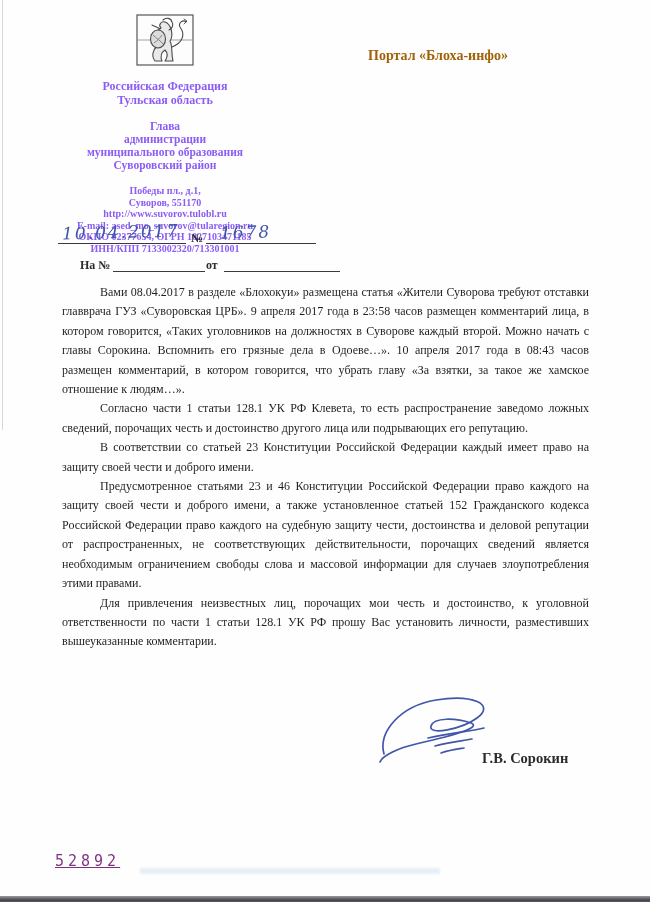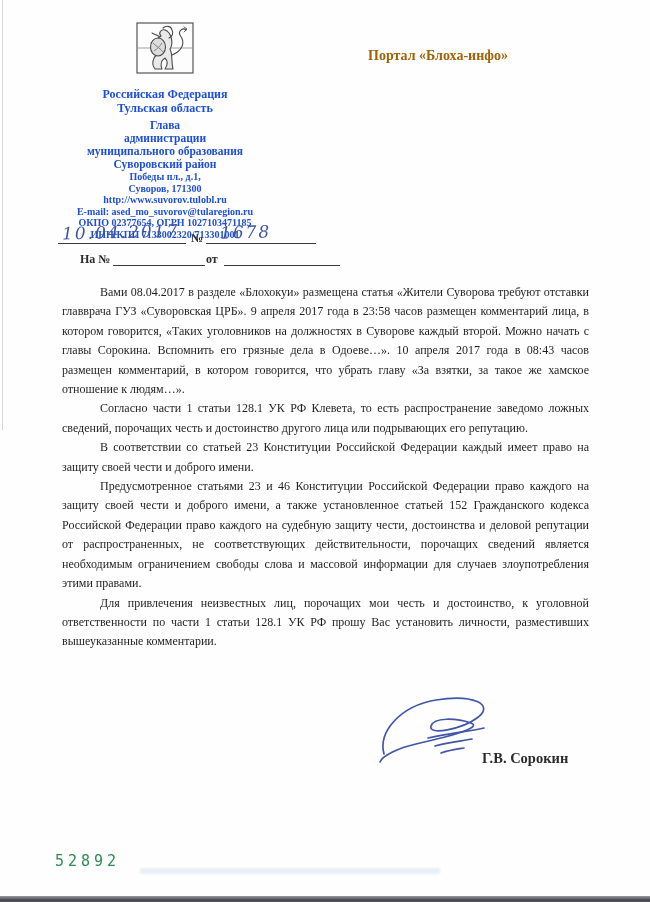--- a/index.html
+++ b/index.html
@@ -19,28 +19,28 @@
     position: absolute; left: 2px; top: 0; width: 1px; height: 430px;
     background: #d8d8d8;
   }
   .edge-strip-bottom {
     position: absolute; left: 0; bottom: 0; width: 650px; height: 6px;
     background: linear-gradient(180deg, #9a9aa0 0%, #44444c 70%, #5a5a62 100%);
   }
 
   
   .letterhead {
-    position: absolute; left: 35px; top: 18px; width: 260px;
-    text-align: center; font-weight: bold; color: #1d4ed8;
+    position: absolute; left: 35px; top: 10px; width: 260px;
+    text-align: center; font-weight: bold; color: #8b5cf6;
   }
   .crest { display: block; margin: 3px auto 4px auto; }
   .lh-country { font-size: 12px; line-height: 14px; margin-top: 2px; }
   .lh-region  { font-size: 12px; line-height: 14px; }
-  .lh-office  { margin-top: 4px; font-size: 11.5px; line-height: 13px; }
-  .lh-contacts { font-size: 10px; line-height: 11.5px; }
+  .lh-office  { margin-top: 13px; font-size: 11.5px; line-height: 13px; }
+  .lh-contacts { margin-top: 13px; font-size: 10px; line-height: 11.5px; }
 
   
   .ref-block { position: absolute; left: 58px; top: 222px; width: 260px; font-size: 12px; }
   .date-row { position: relative; height: 26px; }
   .hand {
     font-family: "DejaVu Serif", serif;
     font-style: italic;
     color: #3c55a5;
   }
   .hand-date {
@@ -48,21 +48,21 @@
     font-size: 17px; letter-spacing: 2px; transform: rotate(-1.5deg);
   }
   .hand-number {
     position: absolute; left: 162px; top: 0;
     font-size: 17px; letter-spacing: 2px; transform: rotate(-1.5deg);
   }
   .uline { position: absolute; border-bottom: 1px solid #3a3a3a; }
   .uline-date { left: 0; top: 21px; width: 128px; }
   .num-label { position: absolute; left: 133px; top: 9px; font-weight: bold; font-size: 12px; color:#2b2b2b; }
   .uline-num { left: 148px; top: 21px; width: 110px; }
-  .reply-row { position: relative; margin-top: 4px; height: 18px; font-weight: bold; color:#2b2b2b;text-align:center; }
+  .reply-row { position: relative; margin-top: 10px; height: 18px; font-weight: bold; color:#2b2b2b;text-align:center; }
   .reply-prefix { position: absolute; left: 22px; top: 0; }
   .uline-reply1 { left: 55px; top: 13px; width: 92px; }
   .reply-from { position: absolute; left: 148px; top: 0; }
   .uline-reply2 { left: 166px; top: 13px; width: 116px; }
 
   
   .recipient {
     position: absolute; left: 368px; top: 48px;
     font-weight: bold; font-size: 14px; color: #a16207;
   }
@@ -80,21 +80,21 @@
   .sig-name {
     position: absolute; left: 482px; top: 750px;
     font-weight: bold; font-size: 14.5px; color: #2b2b2b;
   }
 
   
   .reg-stamp {
     position: absolute; left: 55px; top: 852px;
     font-family: "DejaVu Sans Mono", monospace;
     font-size: 15px; letter-spacing: 4px;
-    color: #15803d; opacity: 0.9;
+    color: #701a75; opacity: 0.9; text-decoration: underline;
   }
   .stamp-smudge {
     position: absolute; left: 140px; top: 868px; width: 300px; height: 6px;
     background: #bcd4e8; opacity: 0.35; filter: blur(1px);
   }
 </style>
 </head>
 <body>
 
 <div class="page">
@@ -125,21 +125,21 @@
     <div class="lh-country">Российская Федерация</div>
     <div class="lh-region">Тульская область</div>
     <div class="lh-office">
       <div>Глава</div>
       <div>администрации</div>
       <div>муниципального образования</div>
       <div>Суворовский район</div>
     </div>
     <div class="lh-contacts">
       <div>Победы пл., д.1,</div>
-      <div>Суворов, 171300</div>
+      <div>Суворов, 551170</div>
       <div>http://www.suvorov.tulobl.ru</div>
       <div>E-mail: ased_mo_suvorov@tularegion.ru</div>
       <div>ОКПО 02377654, ОГРН 1027103471185</div>
       <div>ИНН/КПП 7133002320/713301001</div>
     </div>
   </div>
 
   <div class="ref-block">
     <div class="date-row">
       <span class="hand hand-date">10.04.2017</span>

